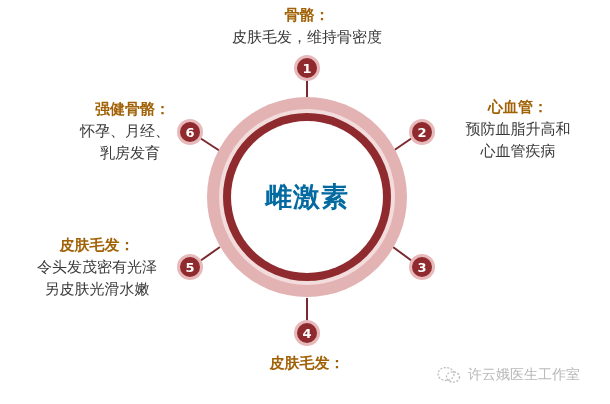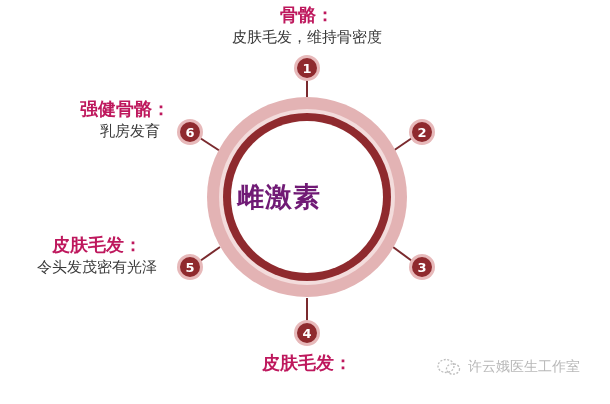--- a/index.html
+++ b/index.html
@@ -2,27 +2,27 @@
 <html><head>
   <meta charset="utf-8">
   <style>
     html, body { margin: 0; padding: 0; }
     body {
       width: 610px; height: 404px; background: #ffffff; position: relative; overflow: hidden;
       font-family: "DejaVu Sans", "Liberation Sans", sans-serif; color: #333;
     }
     .diagram { position: absolute; left: 0; top: 0; width: 610px; height: 404px; }
     .label { position: absolute; text-align: center; font-size: 15px; line-height: 22px; color: #3a3a3a; }
-    .label .title { font-weight: bold; color: #be185d; font-size: 18px; }
+    .label .title { font-weight: bold; color: #a16207; font-size: 15px; }
     .center-text {
-      position: absolute; left: 237px; top: 178px; width: 140px; text-align: left;
-      font-size: 27px; font-weight: bold; color: #701a75; letter-spacing: 1px; line-height: 38px;
+      position: absolute; left: 237px; top: 178px; width: 140px; text-align: center;
+      font-size: 27px; font-weight: bold; color: #0369a1; letter-spacing: 1px; line-height: 38px;
     }
     .watermark {
-      position: absolute; left: 436px; top: 358px; font-size: 14px; color: #b8b8b8;
+      position: absolute; left: 436px; top: 366px; font-size: 14px; color: #b8b8b8;
       display: flex; align-items: center; gap: 6px;
     }
     .watermark svg { display: block; }
   </style>
 </head>
 <body>
 
 <div class="diagram">
   <svg width="610" height="404" viewBox="0 0 610 404" style="position:absolute;left:0;top:0">
 
@@ -75,35 +75,42 @@
     </g>
   </svg>
 
   <div class="center-text">雌激素</div>
 
   <div class="label" style="left:207px; top:4px; width:200px;">
     <div class="title">骨骼：</div>
     <div>皮肤毛发，维持骨密度</div>
   </div>
 
+  <div class="label" style="left:448px; top:96px; width:140px;">
+    <div class="title">心血管：</div>
+    <div>预防血脂升高和</div>
+    <div>心血管疾病</div>
+  </div>
 
   <div class="label" style="left:448px; top:244px; width:120px;">
   </div>
 
   <div class="label" style="left:212px; top:352px; width:190px;">
     <div class="title">皮肤毛发：</div>
   </div>
 
   <div class="label" style="left:22px; top:234px; width:150px;">
     <div class="title">皮肤毛发：</div>
     <div>令头发茂密有光泽</div>
+    <div>另皮肤光滑水嫩</div>
   </div>
 
   <div class="label" style="left:60px; top:98px; width:110px; text-align:right;">
     <div class="title" style="text-align:right;">强健骨骼：</div>
+    <div style="text-align:right;">怀孕、月经、</div>
     <div style="text-align:right; padding-right:10px;">乳房发育</div>
   </div>
 
   <div class="watermark">
     <svg width="26" height="18" viewBox="0 0 26 18">
       <ellipse cx="10" cy="8" rx="8" ry="6.5" fill="none" stroke="#bdbdbd" stroke-width="1.3" stroke-dasharray="2 1.5"></ellipse>
       <ellipse cx="17" cy="11" rx="6.5" ry="5.2" fill="none" stroke="#bdbdbd" stroke-width="1.3" stroke-dasharray="2 1.5"></ellipse>
     </svg>
     <span>许云娥医生工作室</span>
   </div>

